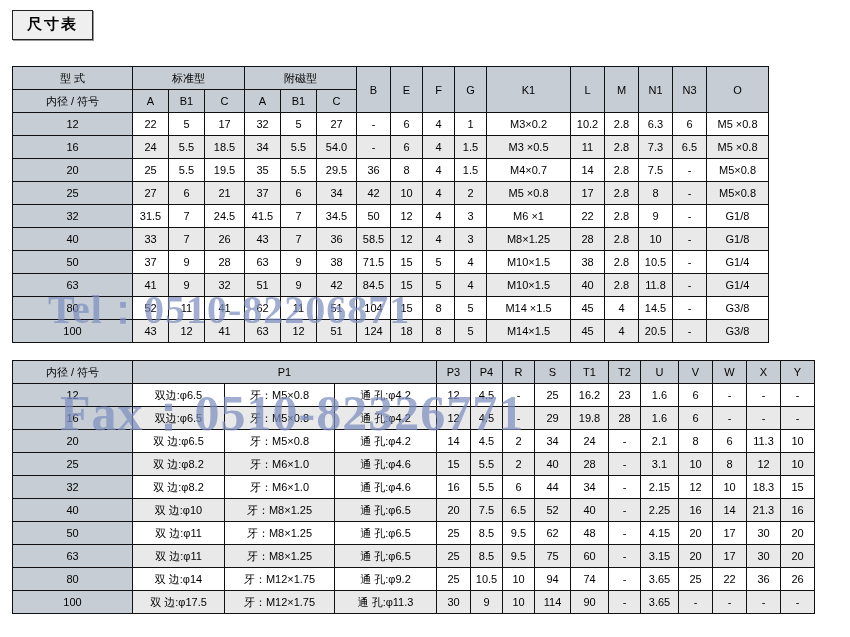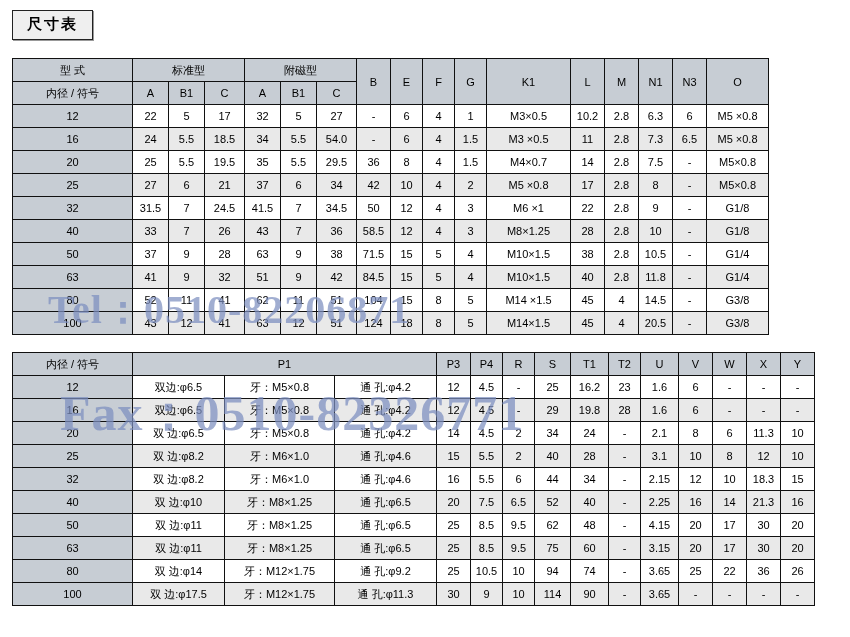--- a/index.html
+++ b/index.html
@@ -25,20 +25,21 @@
     box-shadow:1px 1px 0 #999;
   }
 
   
   .tbl{
     border-collapse:collapse;
     table-layout:fixed;
     position:absolute;
     left:12px;
     background:#3b82f6;
+    margin-top:8px;
   }
   .tbl td,.tbl th{
     border:1px solid #111;
     text-align:center;
     vertical-align:middle;
     font-size:11px;
     font-weight:normal;
     padding:0;
     height:22px;
     white-space:nowrap;
@@ -130,21 +131,21 @@
         <td>22</td>
         <td>5</td>
         <td>17</td>
         <td>32</td>
         <td>5</td>
         <td>27</td>
         <td>-</td>
         <td>6</td>
         <td>4</td>
         <td>1</td>
-        <td>M3×0.5</td>
+        <td>M3×0.2</td>
         <td>10.2</td>
         <td>2.8</td>
         <td>6.3</td>
         <td>6</td>
         <td>M5 ×0.8</td>
       </tr>
       <tr class="rowB">
         <td class="lbl">16</td>
         <td>24</td>
         <td>5.5</td>

